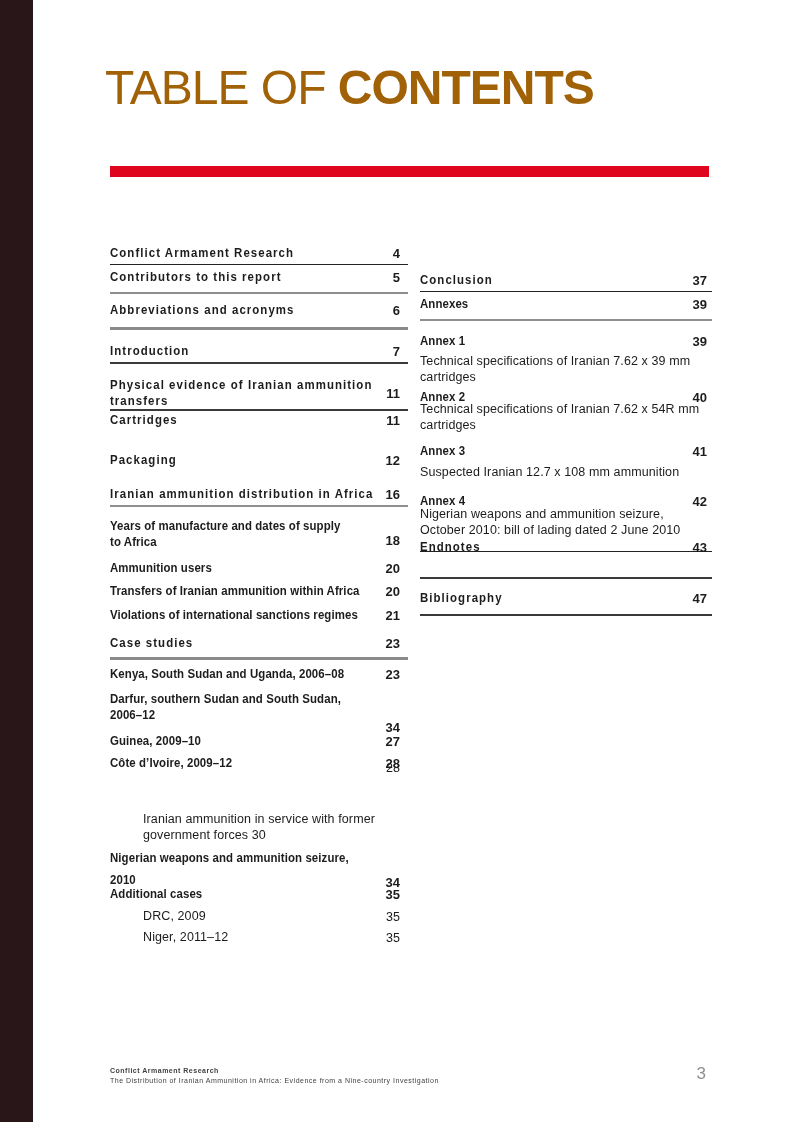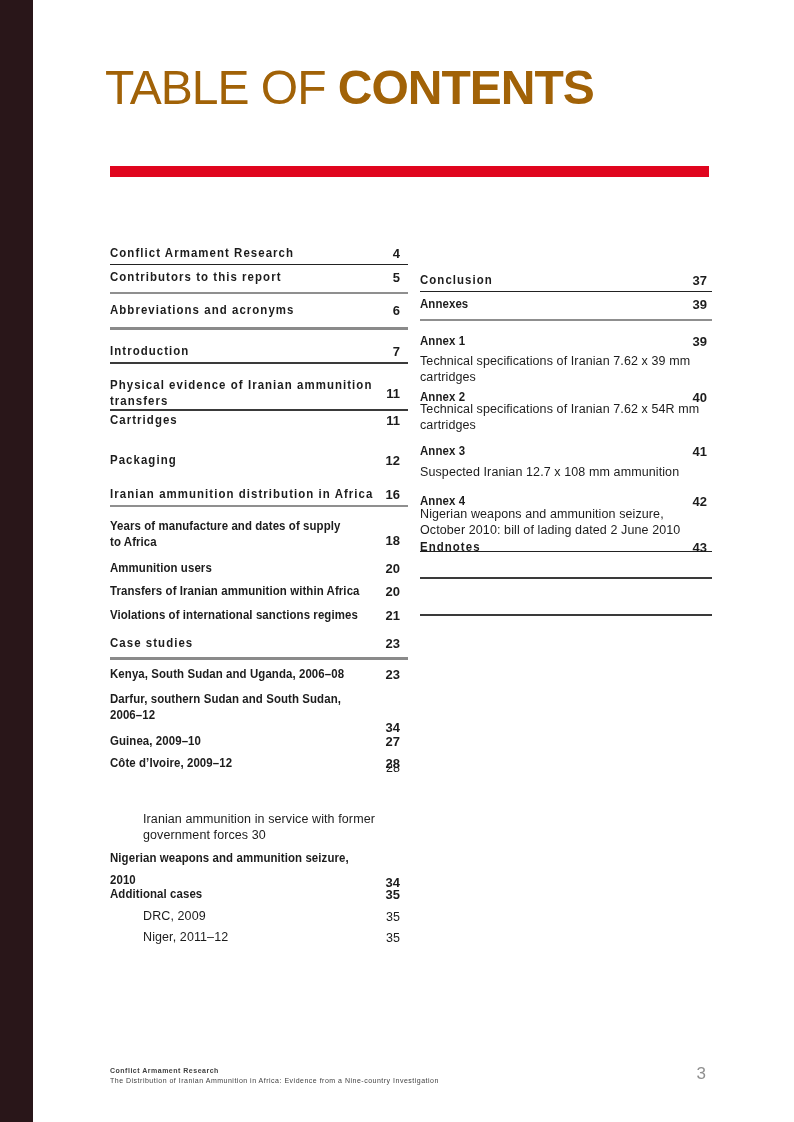--- a/index.html
+++ b/index.html
@@ -104,20 +104,21 @@
     <div class="row desc" style="top:375px"><span class="label">Technical specifications of Iranian 7.62 x 54R mm
 cartridges</span></div>
     <div class="row lv2" style="top:416px"><span class="label">Annex 3</span><span class="num">41</span></div>
     <div class="row desc" style="top:438px"><span class="label">Suspected Iranian 12.7 x 108 mm ammunition</span></div>
     <div class="row lv2" style="top:466px"><span class="label">Annex 4</span><span class="num">42</span></div>
     <div class="row desc" style="top:480px"><span class="label">Nigerian weapons and ammunition seizure,
 October 2010: bill of lading dated 2 June 2010</span></div>
     <div class="rule rule-1" style="top:524px"></div>
     <div class="row lv1" style="top:512px"><span class="label">Endnotes</span><span class="num">43</span></div>
     <div class="rule rule-2d" style="top:550px"></div>
+    <div class="row lv1" style="top:563px"><span class="label">Bibliography</span><span class="num">47</span></div>
     <div class="rule rule-2d" style="top:587px"></div>
   </div>
 
   <div class="footer">
     <div class="f1">Conflict Armament Research</div>
     <div class="f2">The Distribution of Iranian Ammunition in Africa: Evidence from a Nine-country Investigation</div>
   </div>
   <div class="pagenum">3</div>
 </div>
 

